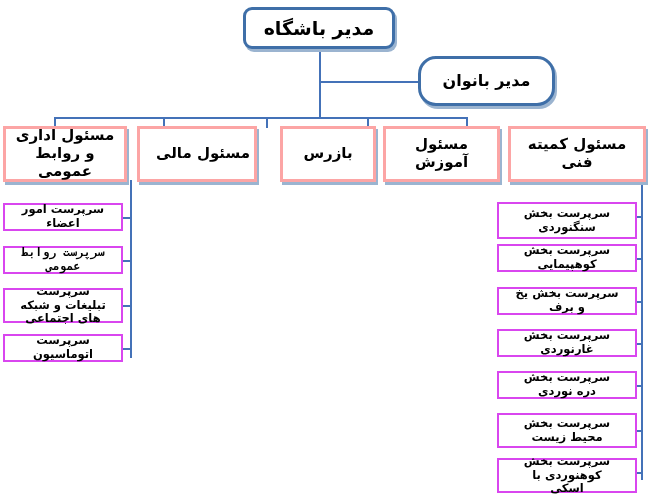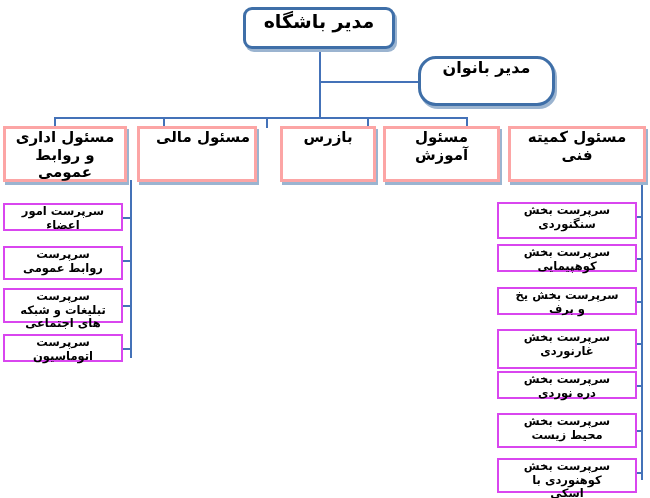--- a/index.html
+++ b/index.html
@@ -23,21 +23,21 @@
     width: 650px;
     height: 498px;
   }
 
   
   .node {
     position: absolute;
     box-sizing: border-box;
     background: #ffffff;
     display: flex;
-    align-items: flex-start;
+    align-items: center;
     justify-content: center;
     text-align: center;
     direction: rtl;
     line-height: 1.18;
     font-weight: bold;
     color: #000000;
     z-index: 3;
   }
 
   
@@ -142,21 +142,21 @@
   </div>
 
   <div class="node lvl3" style="left:508px; top:126px; width:138px; height:56px;">
     <span class="label">مسئول کمیته فنی</span>
   </div>
 
   <div class="node leaf" style="left:3px; top:203px; width:120px; height:28px;">
     <span class="label">سرپرست امور اعضاء</span>
   </div>
 
-  <div class="node leaf" style="left:3px; top:246px; width:120px; height:34px;">
+  <div class="node leaf" style="left:3px; top:246px; width:120px; height:28px;font-family:Liberation Mono, monospace;">
     <span class="label">سرپرست روابط عمومی</span>
   </div>
 
   <div class="node leaf" style="left:3px; top:288px; width:120px; height:35px;">
     <span class="label">سرپرست تبلیغات و شبکه های اجتماعی</span>
   </div>
 
   <div class="node leaf" style="left:3px; top:334px; width:120px; height:28px;">
     <span class="label">سرپرست اتوماسیون</span>
   </div>
@@ -166,21 +166,21 @@
   </div>
 
   <div class="node leaf" style="left:497px; top:244px; width:140px; height:28px;">
     <span class="label">سرپرست بخش کوهپیمایی</span>
   </div>
 
   <div class="node leaf" style="left:497px; top:287px; width:140px; height:28px;">
     <span class="label">سرپرست بخش یخ و برف</span>
   </div>
 
-  <div class="node leaf" style="left:497px; top:329px; width:140px; height:40px;">
+  <div class="node leaf" style="left:497px; top:329px; width:140px; height:28px;">
     <span class="label">سرپرست بخش غارنوردی</span>
   </div>
 
   <div class="node leaf" style="left:497px; top:413px; width:140px; height:35px;">
     <span class="label">سرپرست بخش محیط زیست</span>
   </div>
 
   <div class="node leaf" style="left:497px; top:371px; width:140px; height:28px;">
     <span class="label">سرپرست بخش دره نوردی</span>
   </div>

